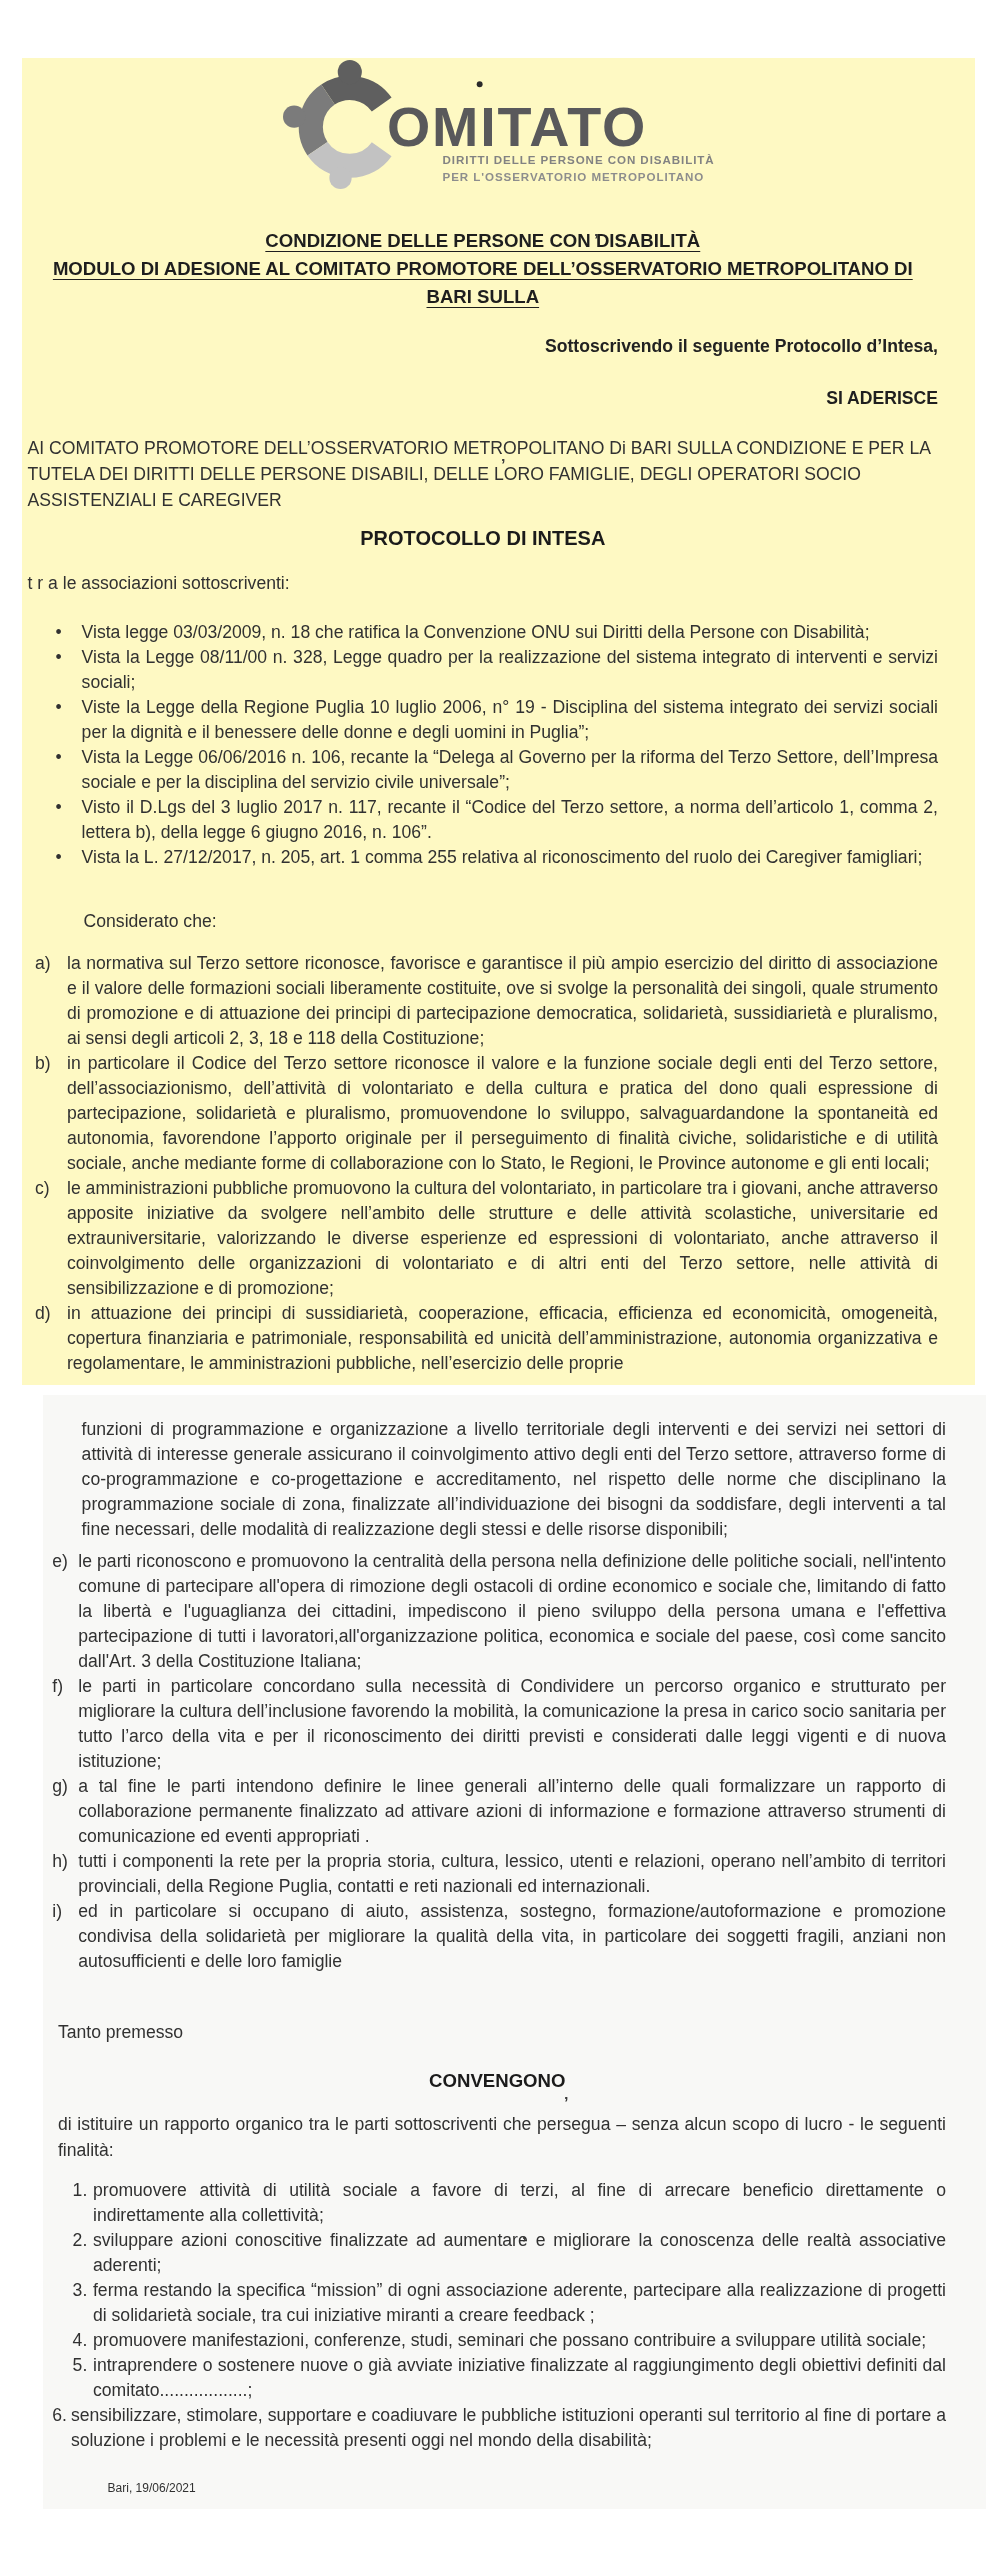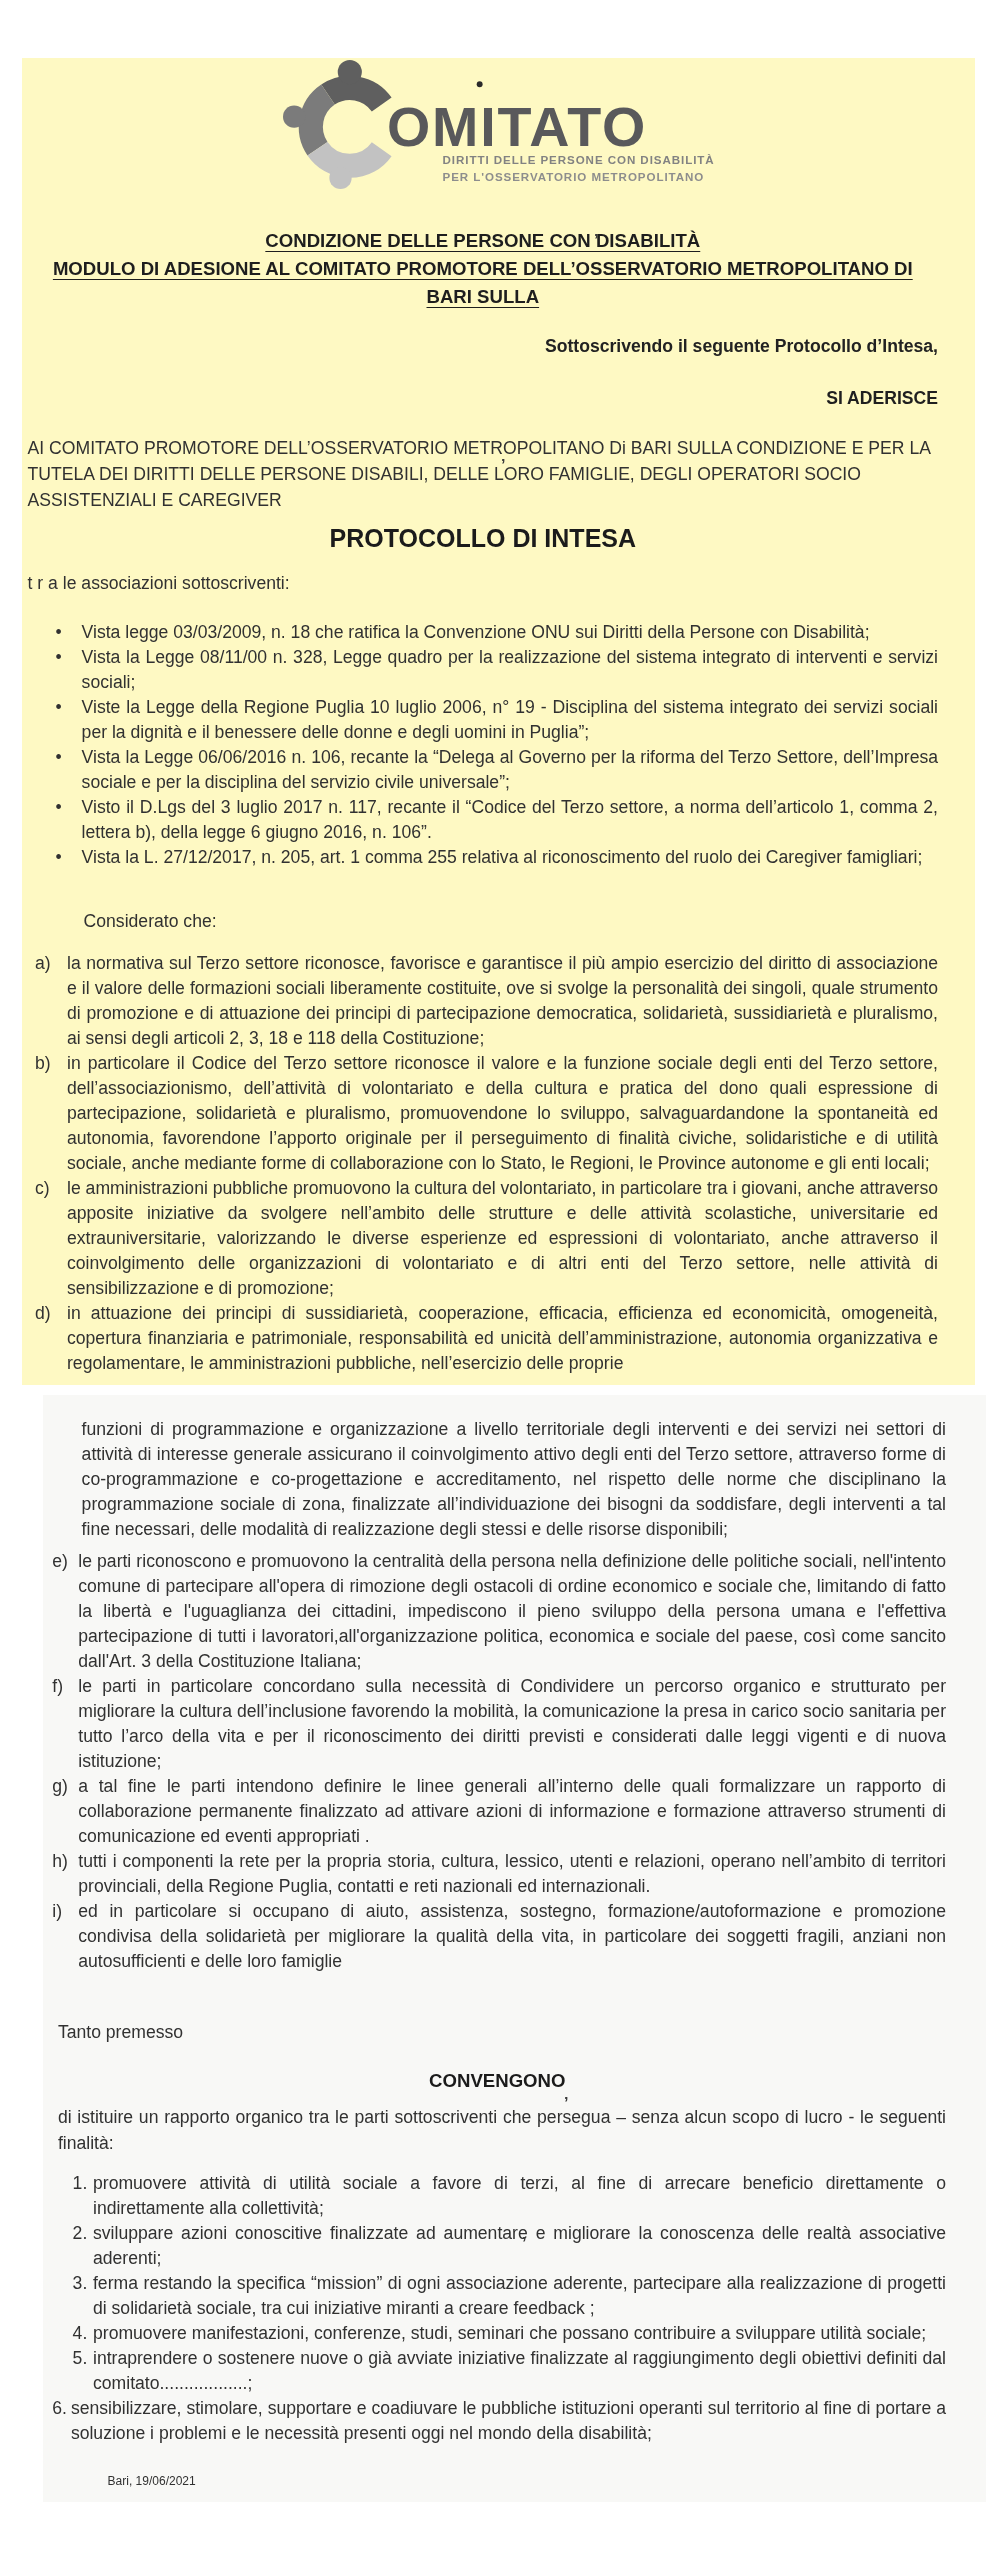--- a/index.html
+++ b/index.html
@@ -26,38 +26,38 @@
   .logo-svg{display:block;}
   
   .doc-title{
     text-align:center; font-weight:700; font-size:18.6px; line-height:28px;
     color:#1e1e1e; margin-top:37px;
   }
   .doc-title .tline{text-decoration:underline; text-underline-offset:3.7px;}
   .bold-left{font-weight:700; font-size:17.6px; line-height:26px; margin-top:22px; color:#222;text-align:right;}
   .center-bold{font-weight:700; font-size:17.6px; line-height:26px; text-align:right; margin-top:26px; color:#1f1f1f;}
   .para{font-size:17.6px; line-height:26px; margin-top:24px; max-width:921px;}
-  .protocol{font-weight:700; font-size:25px; line-height:28px; text-align:center; margin-top:11px; color:#1b1b1b;}
+  .protocol{font-weight:700; font-size:20px; line-height:28px; text-align:center; margin-top:11px; color:#1b1b1b;}
   .tra{font-size:17.6px; line-height:26px; text-align:left; margin-top:18.6px;}
   
   .blist{margin-top:24px;}
   .blist .li{display:flex; font-size:17.6px; line-height:25px;}
   .blist .marker{flex:0 0 26px; margin-left:28px; text-align:left;}
   .blist .text{flex:1; text-align:justify;}
   .considerato{font-size:17.6px; line-height:26px; margin-top:38px; margin-left:56px;}
   .llist{margin-top:16.7px;}
   .llist .li{display:flex; font-size:17.6px; line-height:25px;}
   .llist .marker{flex:0 0 32px; margin-left:7.4px;}
   .llist .text{flex:1; text-align:justify;}
   .cont-d{font-size:17.6px; line-height:25px; text-align:justify; margin-left:33px;}
   .page2 .llist{margin-top:7.4px;}
   .page2 .llist .marker{flex:0 0 26px; margin-left:3.7px;}
   .tanto{font-size:17.6px; line-height:26px; margin-top:45px; margin-left:9.3px;}
   .convengono{font-weight:700; font-size:18.6px; line-height:28px; text-align:center; margin-top:22px; color:#1b1b1b;}
-  .purpose{font-size:17.6px; line-height:26px; margin-top:9px; margin-left:9.3px; max-width:914px; text-align:justify;}
+  .purpose{font-size:17.6px; line-height:26px; margin-top:16px; margin-left:9.3px; max-width:914px; text-align:justify;}
   .nlist{margin-top:15px;}
   .nlist .li{display:flex; font-size:17.6px; line-height:25px;}
   .nlist .marker{flex:0 0 20.4px; margin-left:24px;}
   .nlist .text{flex:1; text-align:justify;}
   .nlist .li.outdent .marker{margin-left:3.7px; flex:0 0 18.6px;}
   .place-date{font-size:12px; line-height:26px; margin-top:22px; margin-left:59px;}
   
   .artifact{position:absolute; font-size:16px; font-weight:700; color:#3c3c3c;}
   .pen-mark{
     position:absolute; left:43px; top:1403px; width:0; height:0;

